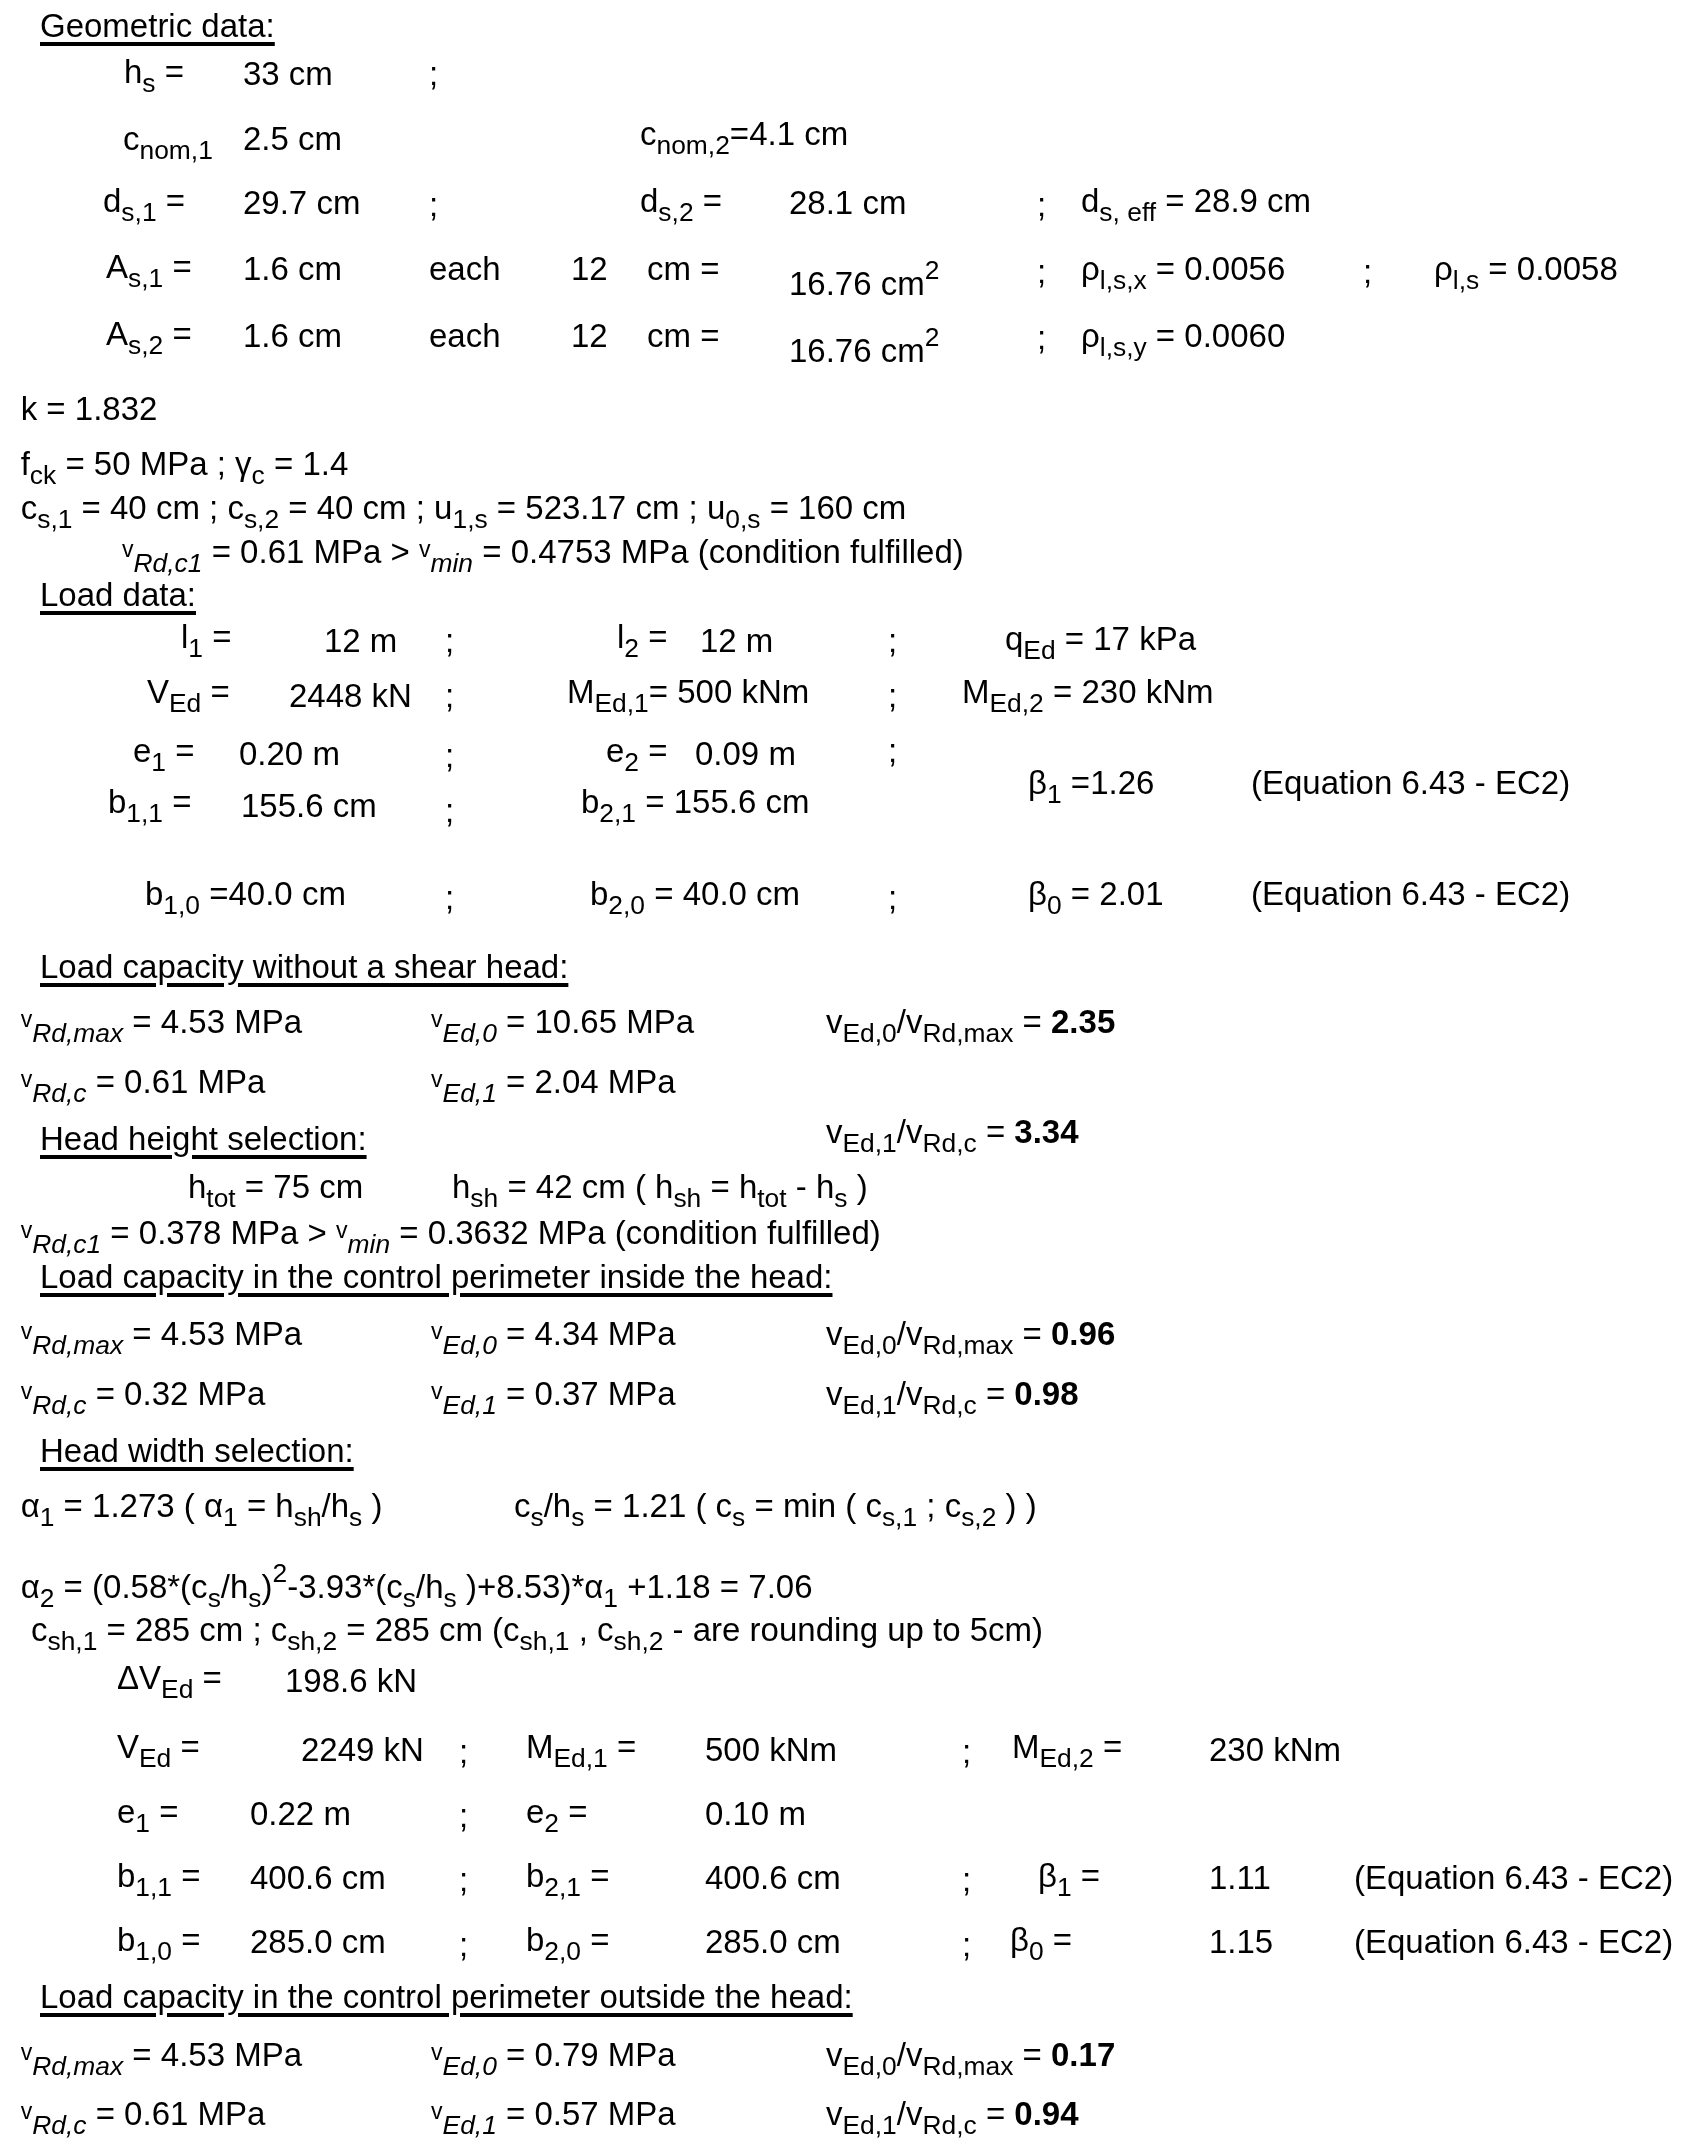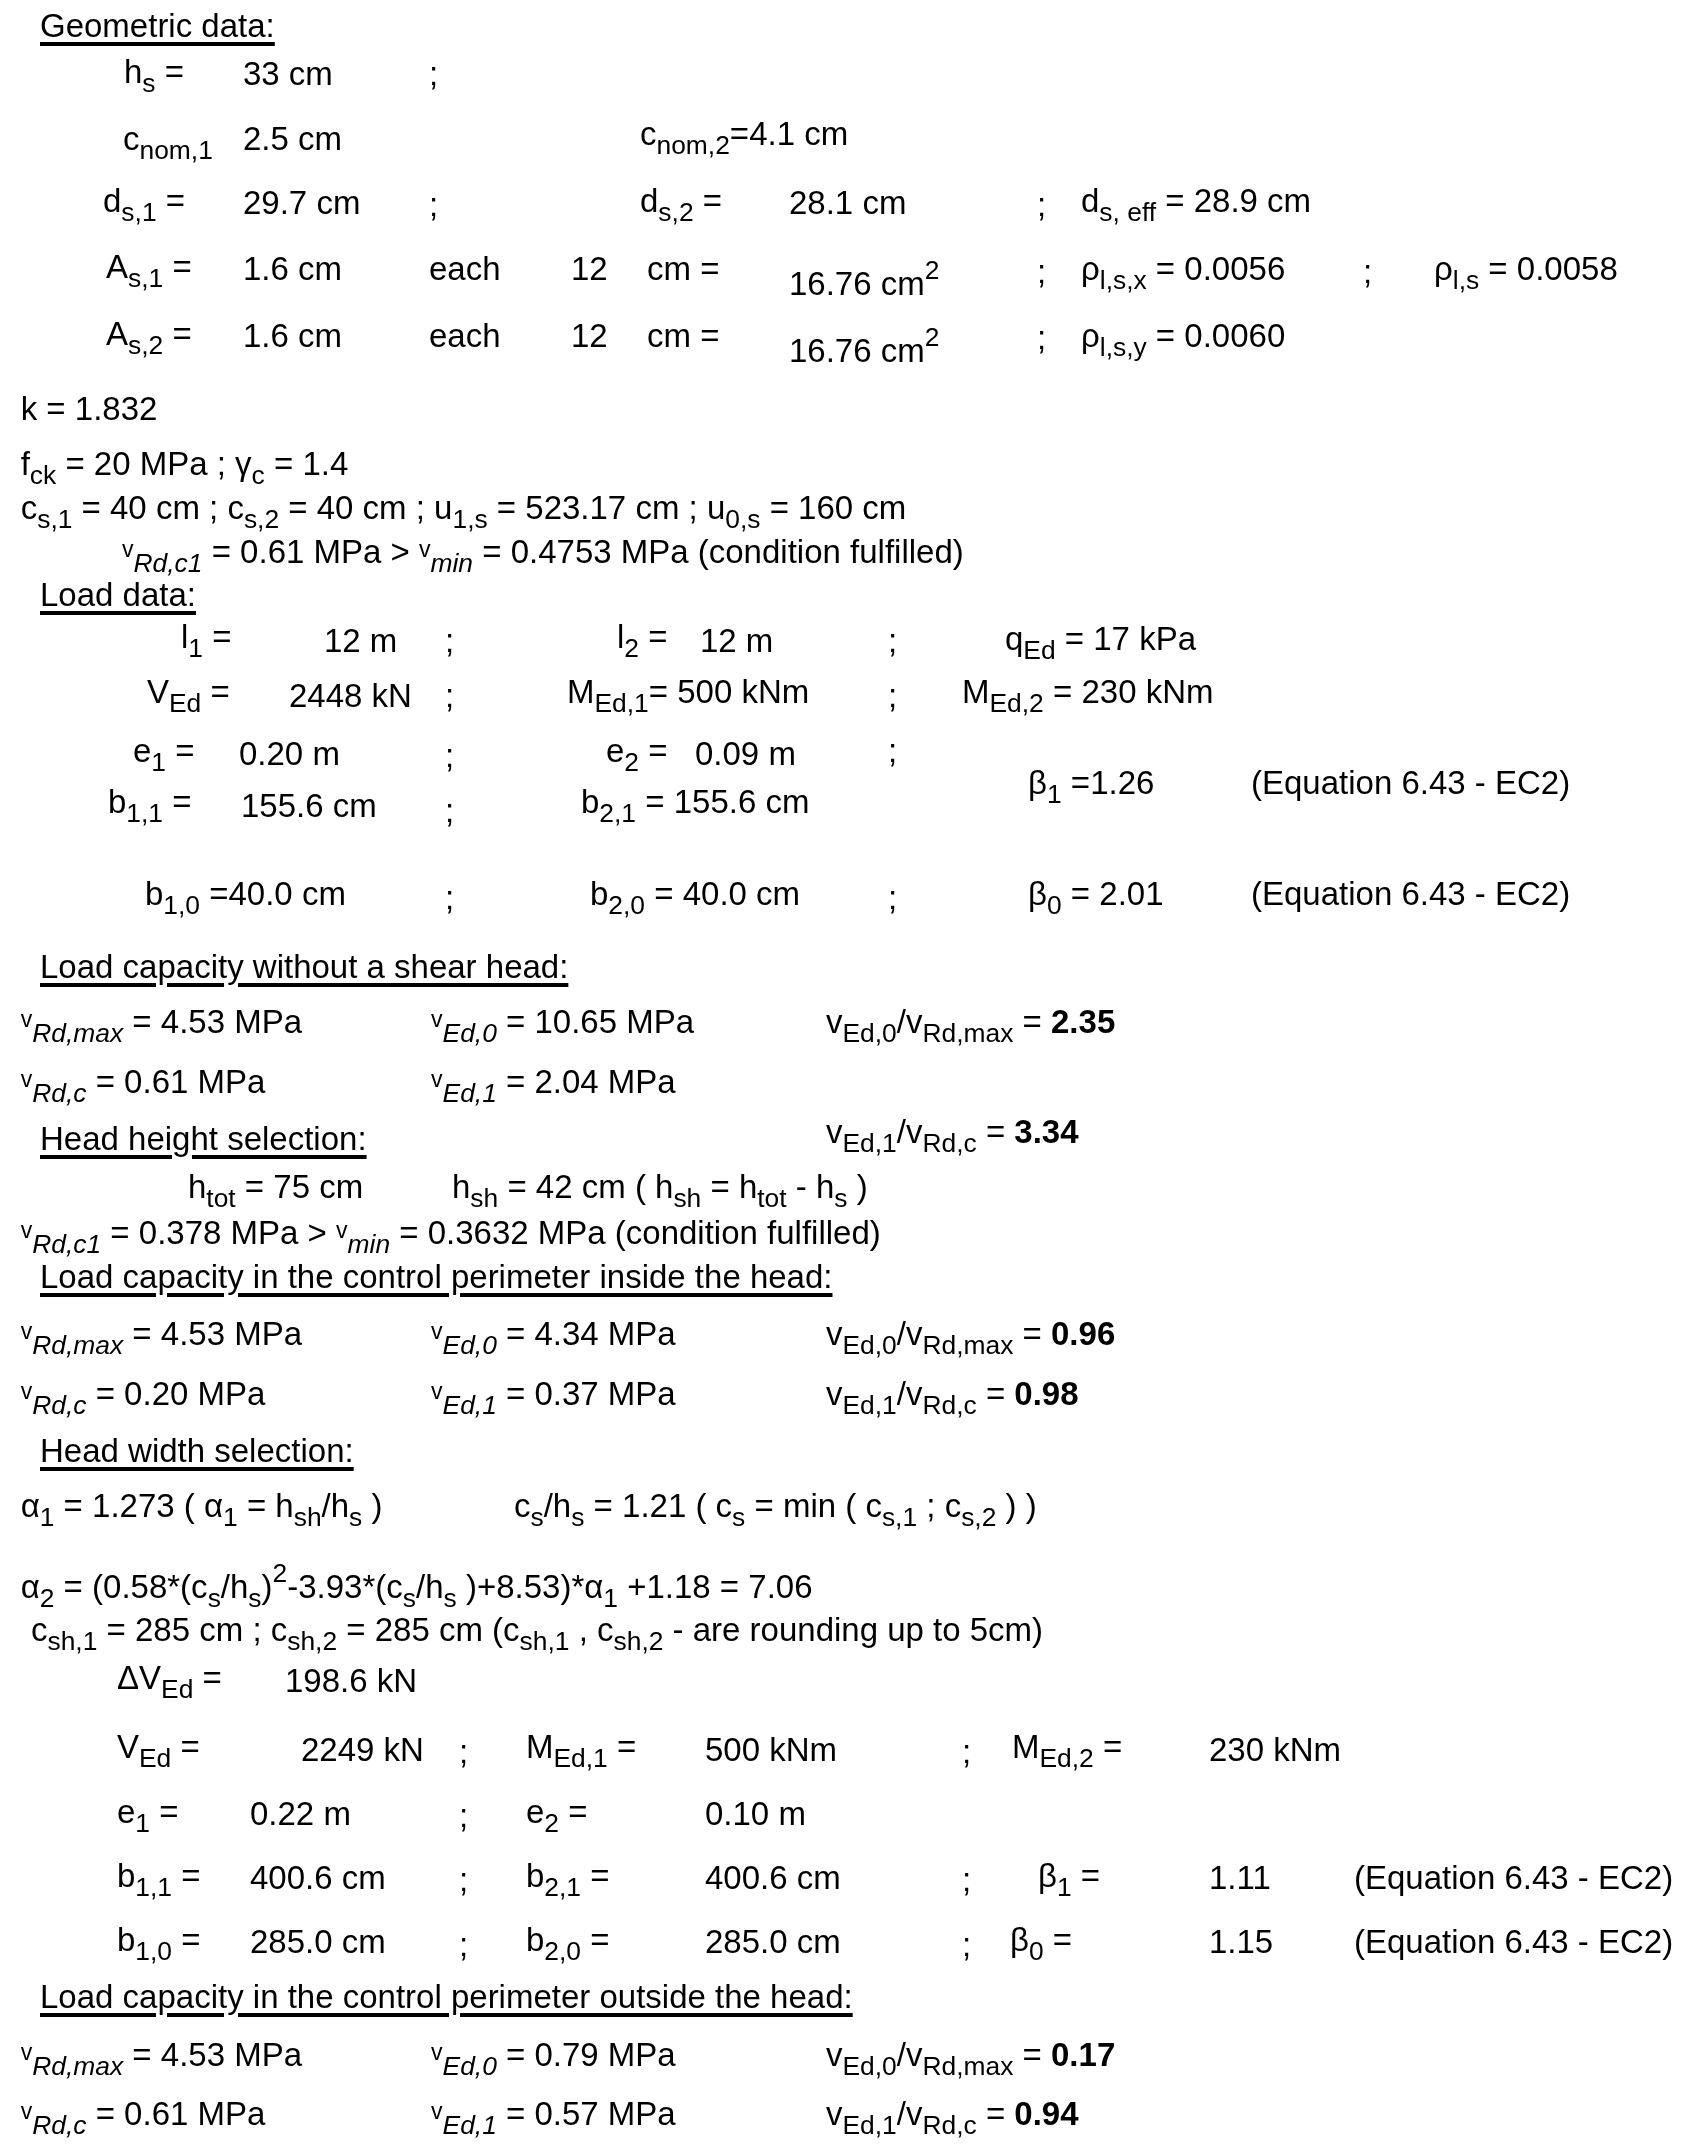--- a/index.html
+++ b/index.html
@@ -48,21 +48,21 @@
 <div class="t" style="left:106px;top:317px;"><span>A</span><sub>s,2</sub><span> =</span></div>
 <div class="t" style="left:243px;top:319px;">1.6 cm</div>
 <div class="t" style="left:429px;top:319px;">each</div>
 <div class="t" style="left:571px;top:319px;">12</div>
 <div class="t" style="left:647px;top:319px;">cm =</div>
 <div class="t" style="left:789px;top:324px;"><span>16.76 cm</span><sup>2</sup></div>
 <div class="t" style="left:1037px;top:321px;">;</div>
 <div class="t" style="left:1081px;top:319px;"><span>ρ</span><sub>l,s,y</sub><span> = </span><span>0.0060</span></div>
 
 <div class="t" style="left:20.7px;top:392px;">k = 1.832</div>
-<div class="t" style="left:20.7px;top:447px;"><span>f</span><sub>ck</sub><span> = 20 MPa ; </span><span>γ</span><sub>c</sub><span> = 1.4</span></div>
+<div class="t" style="left:20.7px;top:447px;"><span>f</span><sub>ck</sub><span> = 50 MPa ; </span><span>γ</span><sub>c</sub><span> = 1.4</span></div>
 <div class="t" style="left:20.7px;top:491px;"><span>c</span><sub>s,1</sub><span> = 40 cm ; </span><span>c</span><sub>s,2</sub><span> = 40 cm ; </span><span>u</span><sub>1,s</sub><span> = 523.17 cm ; </span><span>u</span><sub>0,s</sub><span> = 160 cm</span></div>
 <div class="t" style="left:122px;top:535px;text-align:center;"><span class="v">v</span><sub class="it">Rd,c1</sub><span> = 0.61 MPa &gt; </span><span class="v">v</span><sub class="it">min</sub><span> = 0.4753 MPa (condition fulfilled)</span></div>
 
 <div class="h" style="left:40px;top:578px;">Load data:</div>
 
 <div class="t" style="left:181px;top:620px;"><span>l</span><sub>1</sub><span> =</span></div>
 <div class="t" style="left:324px;top:624px;">12 m</div>
 <div class="t" style="left:445px;top:624px;">;</div>
 <div class="t" style="left:617px;top:620px;"><span>l</span><sub>2</sub><span> =</span></div>
 <div class="t" style="left:700px;top:624px;">12 m</div>
@@ -110,21 +110,21 @@
 
 <div class="h" style="left:40px;top:1122px;">Head height selection:</div>
 <div class="t" style="left:188px;top:1170px;"><span>h</span><sub>tot</sub><span> = 75 cm</span></div>
 <div class="t" style="left:452px;top:1170px;"><span>h</span><sub>sh</sub><span> = 42 cm ( </span><span>h</span><sub>sh</sub><span> = h</span><sub>tot</sub><span> - h</span><sub>s</sub><span> )</span></div>
 <div class="t" style="left:20.7px;top:1216px;"><span class="v">v</span><sub class="it">Rd,c1</sub><span>   = 0.378 MPa   &gt;   </span><span class="v">v</span><sub class="it">min</sub><span>   =  0.3632 MPa   (condition fulfilled)</span></div>
 
 <div class="h" style="left:40px;top:1260px;">Load capacity in the control perimeter inside the head:</div>
 <div class="t" style="left:20.7px;top:1317px;"><span class="v">v</span><sub class="it">Rd,max</sub><span> = 4.53 MPa</span></div>
 <div class="t" style="left:431px;top:1317px;"><span class="v">v</span><sub class="it">Ed,0</sub><span> = 4.34 MPa</span></div>
 <div class="t" style="left:826px;top:1317px;"><span>v</span><sub>Ed,0</sub><span>/v</span><sub>Rd,max</sub><span> = </span><b>0.96</b></div>
-<div class="t" style="left:20.7px;top:1377px;"><span class="v">v</span><sub class="it">Rd,c</sub><span>   = 0.20 MPa</span></div>
+<div class="t" style="left:20.7px;top:1377px;"><span class="v">v</span><sub class="it">Rd,c</sub><span>   = 0.32 MPa</span></div>
 <div class="t" style="left:431px;top:1377px;"><span class="v">v</span><sub class="it">Ed,1</sub><span> = 0.37 MPa</span></div>
 <div class="t" style="left:826px;top:1377px;"><span>v</span><sub>Ed,1</sub><span>/v</span><sub>Rd,c</sub><span> = </span><b>0.98</b></div>
 
 <div class="h" style="left:40px;top:1434px;">Head width selection:</div>
 <div class="t" style="left:20.7px;top:1489px;"><span>α</span><sub>1</sub><span> = 1.273 ( </span><span>α</span><sub>1</sub><span> = h</span><sub>sh</sub><span>/h</span><sub>s</sub><span> )</span></div>
 <div class="t" style="left:514px;top:1489px;"><span>c</span><sub>s</sub><span>/h</span><sub>s</sub><span> = 1.21 ( c</span><sub>s</sub><span> = min ( c</span><sub>s,1</sub><span> ; c</span><sub>s,2</sub><span> ) )</span></div>
 
 <div class="t" style="left:20.7px;top:1560px;"><span>α</span><sub>2</sub><span> = (0.58*(c</span><sub>s</sub><span>/h</span><sub>s</sub><span>)</span><sup>2</sup><span>-3.93*(c</span><sub>s</sub><span>/h</span><sub>s</sub><span>  )+8.53)*α</span><sub>1</sub><span> +1.18 = 7.06</span></div>
 
 <div class="t" style="left:31px;top:1613px;"><span>c</span><sub>sh,1</sub><span> = 285 cm ; c</span><sub>sh,2</sub><span> = 285 cm (c</span><sub>sh,1</sub><span> , c</span><sub>sh,2</sub><span> - are rounding up to 5cm)</span></div>

